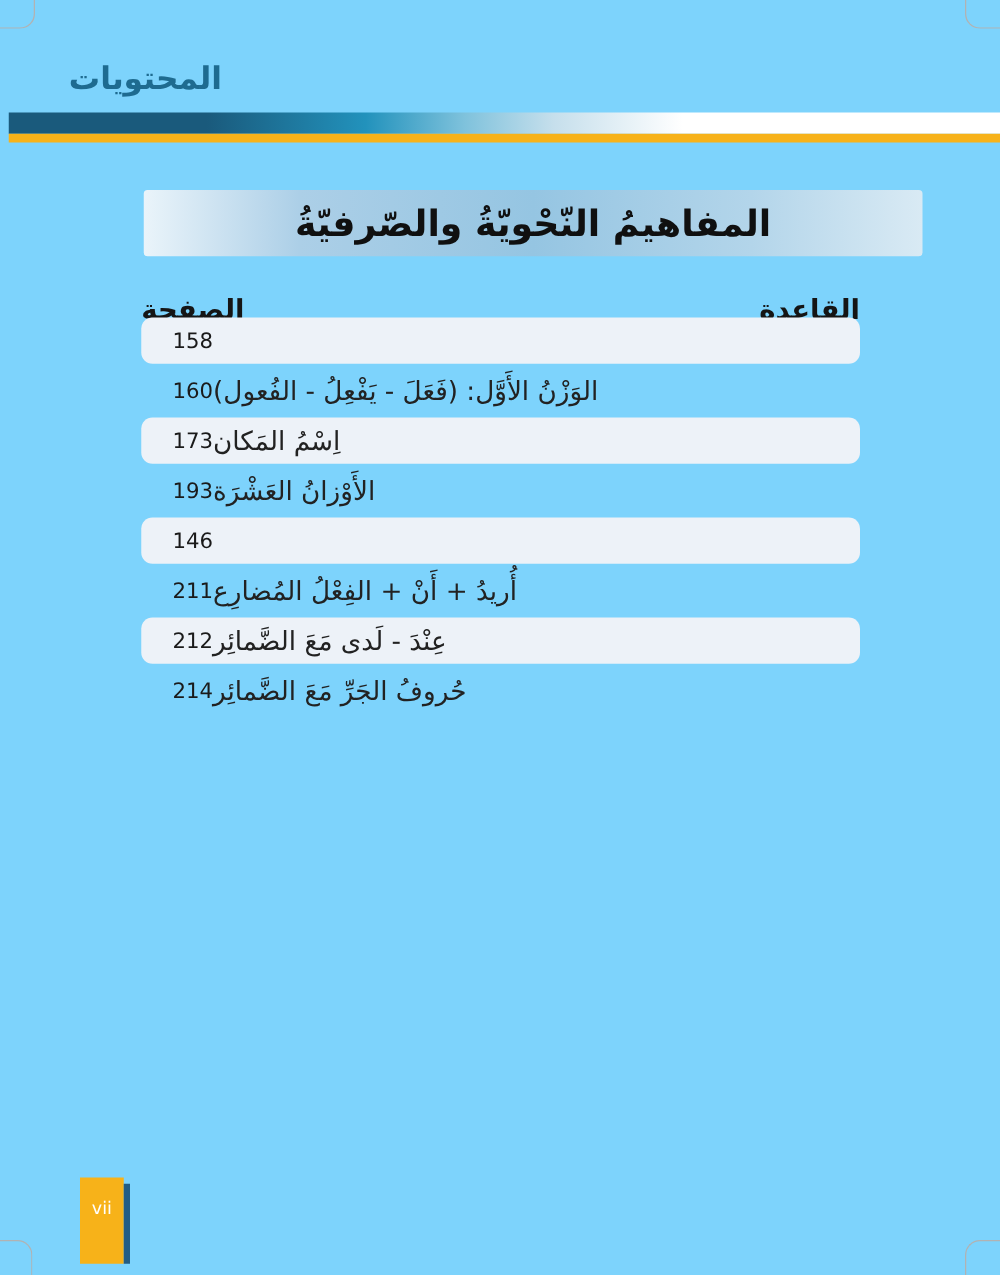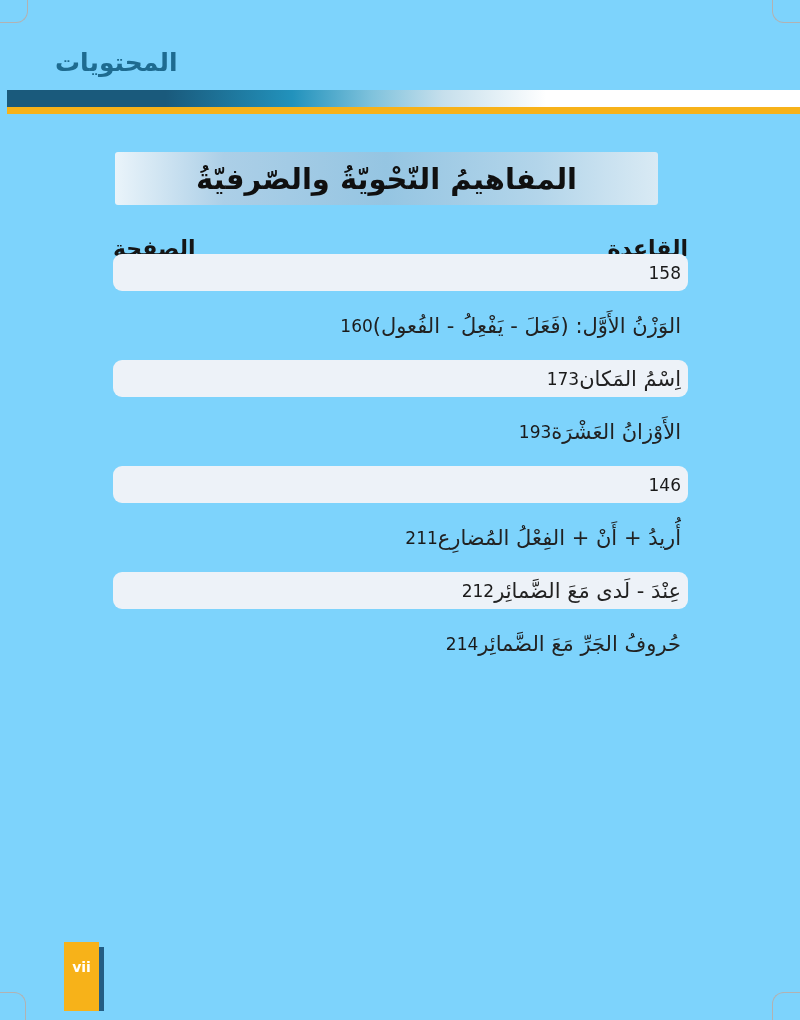--- a/index.html
+++ b/index.html
@@ -58,21 +58,21 @@
   .bar-gold {
     position: absolute;
     top: 107px; left: 7px; right: 0;
     height: 7px;
     background: var(--gold, #f7b219);
   }
 
   .title-band {
     position: absolute;
     top: 152px; left: 115px;
-    width: 543px; height: 53px;
+    width: 623px; height: 53px;
     border-radius: 3px;
     background: linear-gradient(to right,
       #eaf4fa 0%,
       #accfe7 20%,
       var(--band-blue, #95c5e2) 50%,
       #b3d5ea 78%,
       #d9eaf4 100%);
     display: flex;
     align-items: center;
     justify-content: center;
@@ -100,24 +100,24 @@
     margin-top: 24px;
   }
 
   .toc-body {
     position: absolute;
     top: 254px; left: 113px;
     width: 575px;
   }
   .toc-row {
     display: flex;
-    justify-content: flex-end;
+    justify-content: flex-start;
     align-items: center;
     height: 37px;
-    margin-bottom: 16px;
+    margin-bottom: 3px;
     padding: 0 7px 0 25px;
     box-sizing: border-box;
   }
   .toc-row.shaded {
     background: var(--row-band, #edf2f8);
     border-radius: 9px;
   }
   .toc-row .page-num {
     font-size: 17px;
     color: #1a1a1a;
@@ -135,21 +135,20 @@
     background: var(--gold, #f8b01e);
     box-sizing: border-box;
     padding-top: 17px;
     display: flex;
     justify-content: center;
     align-items: flex-start;
   }
   .footer-yellow .folio {
     color: #ffffff;
     font-size: 14px;
-    font-weight: bold;
   }
   .footer-blue {
     position: absolute;
     top: 947px; left: 99px;
     width: 5px; height: 64px;
     background: var(--footer-blue, #235d84);
   }
 </style>
 </head>
 <body>

